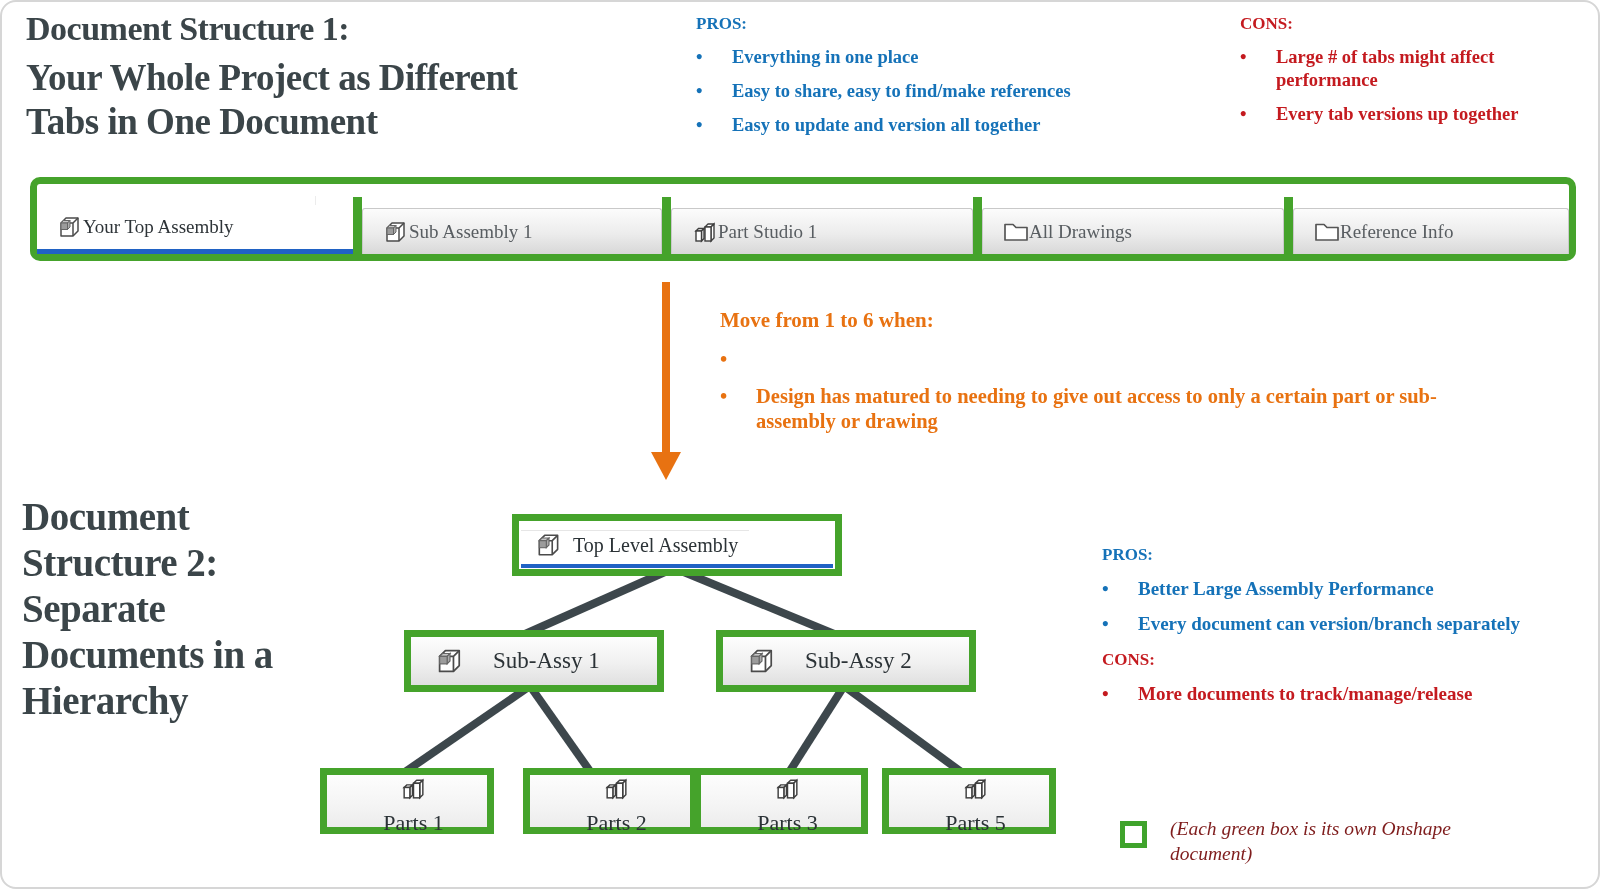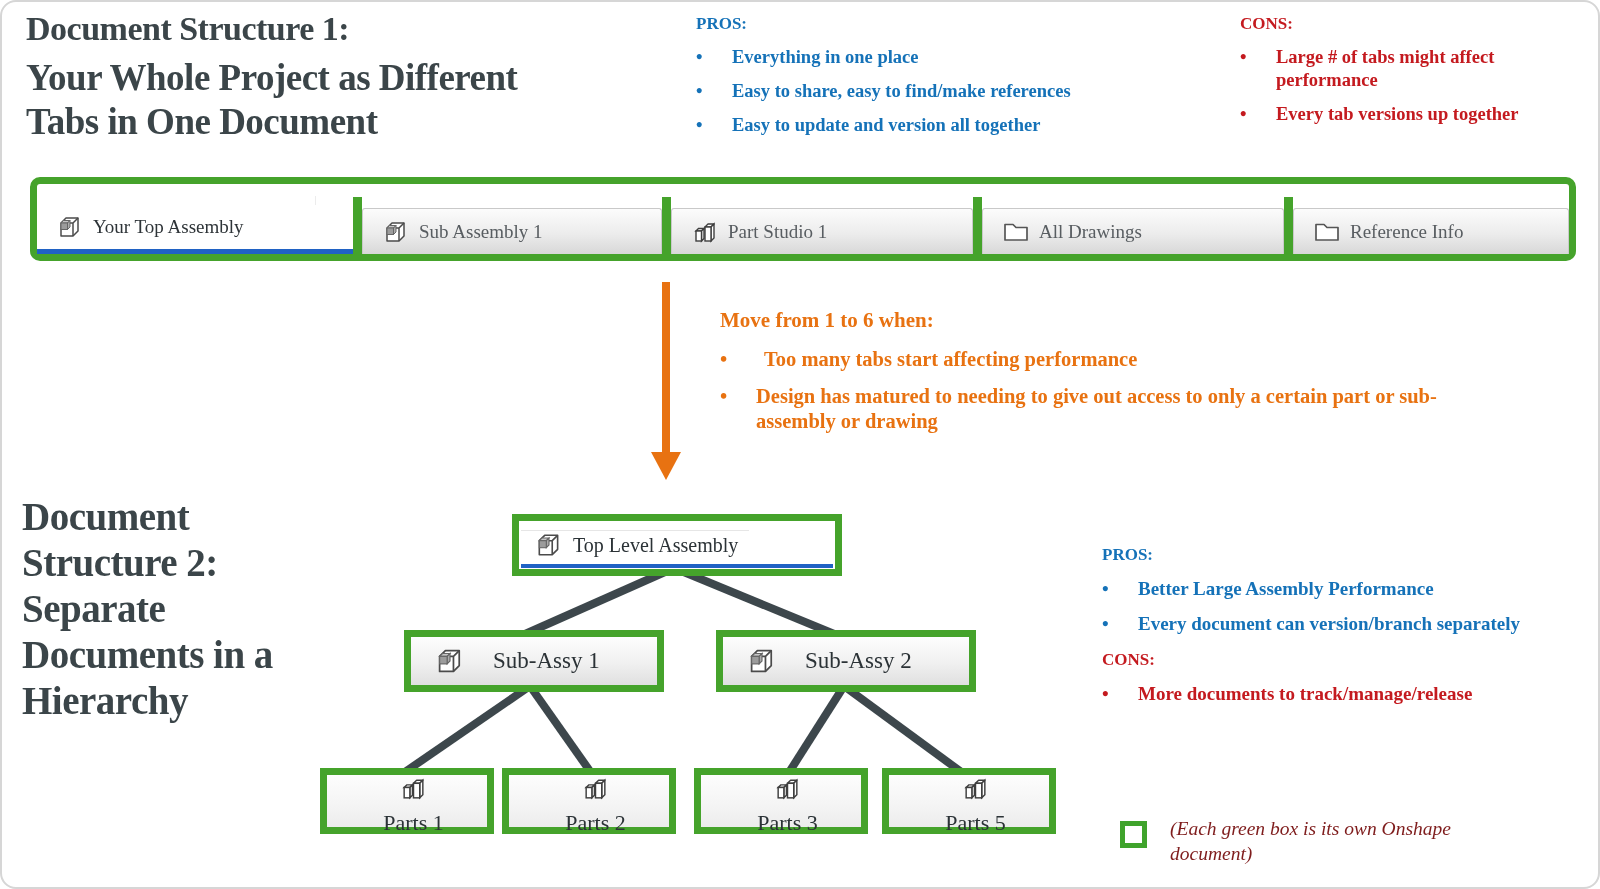--- a/index.html
+++ b/index.html
@@ -23,21 +23,21 @@
   .s1-pros{left:694px;top:12px;width:490px;font-size:18.5px;}
   .s1-cons{left:1238px;top:12px;width:345px;font-size:18.5px;}
   
   .tabbar{
     position:absolute;left:28px;top:175px;width:1546px;height:84px;box-sizing:border-box;
     border:7px solid #45a32b;border-radius:10px;background:#fff;
   }
   .tabbar-strip{position:absolute;left:2px;top:12px;width:276px;height:28px;background:#fff;
     border-bottom:1px solid #e2e2e2;border-right:1px solid #ececec;}
   .tabs-row{position:absolute;left:0;right:0;bottom:0;height:49px;display:flex;align-items:flex-end;}
-  .tab{box-sizing:border-box;display:flex;align-items:center;gap:10px;padding-left:20px;
+  .tab{box-sizing:border-box;display:flex;align-items:center;padding-left:20px;
     font-size:19px;white-space:nowrap;overflow:hidden;}
   .tab.active{width:316px;height:49px;background:#fff;border-bottom:5px solid #2062c4;color:#2e3438;}
   .tab.inactive{
     height:46px;color:#585d61;
     background:linear-gradient(180deg,#fcfcfc 0%,#ececec 55%,#d8d8d8 100%);
     border:1px solid #c9c9c9;border-bottom:none;border-radius:3px 3px 0 0;
   }
   .t2{width:300px;}.t3{width:302px;}.t4{width:302px;text-align:right;}.t5{flex:1;}
   .tab-sep{width:9px;height:57px;background:#45a32b;flex:none;}
   .icon{display:block;flex:none;}
@@ -53,21 +53,21 @@
   .node{position:absolute;box-sizing:border-box;border:7px solid #45a32b;display:flex;
     align-items:center;z-index:2;color:#2b3236;font-weight:400;}
   .node-root{left:510px;top:512px;width:330px;height:62px;background:#fff;padding-left:16px;gap:10px;font-size:20px;}
   .node-root::after{content:'';position:absolute;left:2px;right:2px;bottom:1px;height:4px;background:#2062c4;}
   .node-root::before{content:'';position:absolute;left:2px;top:9px;width:72%;height:1px;background:#e6e6e6;}
   .node-sub{top:628px;width:260px;height:62px;padding-left:24px;gap:28px;font-size:23px;
     background:linear-gradient(180deg,#fdfdfd 0%,#f0f0f0 55%,#e0e0e0 100%);}
   .sub1{left:402px;}.sub2{left:714px;}
   .node-part{top:766px;width:174px;height:66px;padding-left:13px;gap:8px;font-size:22px;
     background:linear-gradient(180deg,#fdfdfd 0%,#f4f4f4 60%,#ececec 100%);flex-direction:column;}
-  .p1{left:318px;}.p2{left:500px;text-align:right;}.p3{left:692px;}.p4{left:880px;}
+  .p1{left:318px;}.p2{left:521px;text-align:right;}.p3{left:692px;}.p4{left:880px;}
   
   .s2-pc{left:1100px;top:543px;width:490px;font-size:19px;}
   .s2-pc .heading2{font-size:17px;font-weight:700;margin:14px 0 12px 0;}
   .s2-pc .brow{width:430px;}
   
   .legend{position:absolute;left:1118px;top:814px;display:flex;gap:15px;}
   .legend-swatch{width:27px;height:27px;box-sizing:border-box;border:5px solid #3fa32c;background:#fff;margin-top:5px;flex:none;}
   .legend-text{font-style:italic;color:#7f1d1d;font-size:19.5px;width:345px;line-height:1.3;margin-left:8px;}
 </style>
 </head>
@@ -186,21 +186,20 @@
         <span>Reference Info</span>
       </div>
 
     </div>
   </div>
 
   <div class="plist transition">
     <div class="heading orange">Move from 1 to 6 when:</div>
     <div class="brow orange">
         <span class="bdot">•</span>
-        <span style="padding-left:8px;">Too many tabs start affecting performance</span>
       </div>
     <div class="brow orange">
         <span class="bdot">•</span>
         <span>Design has matured to needing to give out access to only a certain part or sub-assembly or drawing</span>
       </div>
   </div>
 
   <div class="s2-title">
     <div>Document</div>
     <div>Structure 2:</div>

